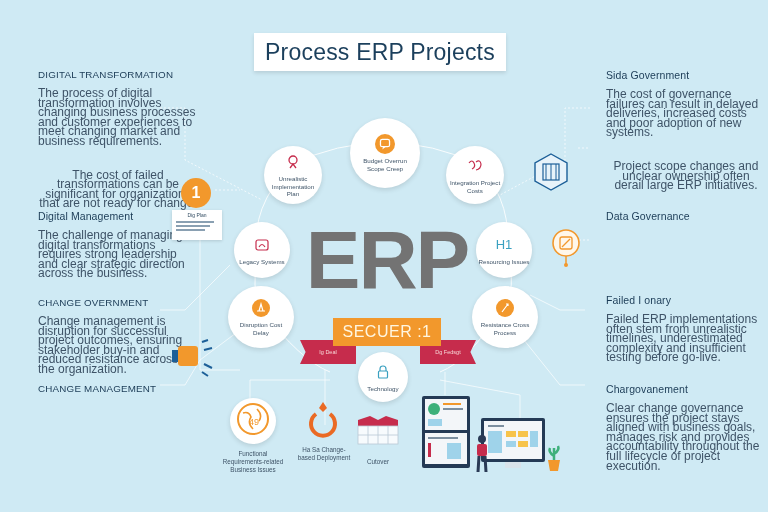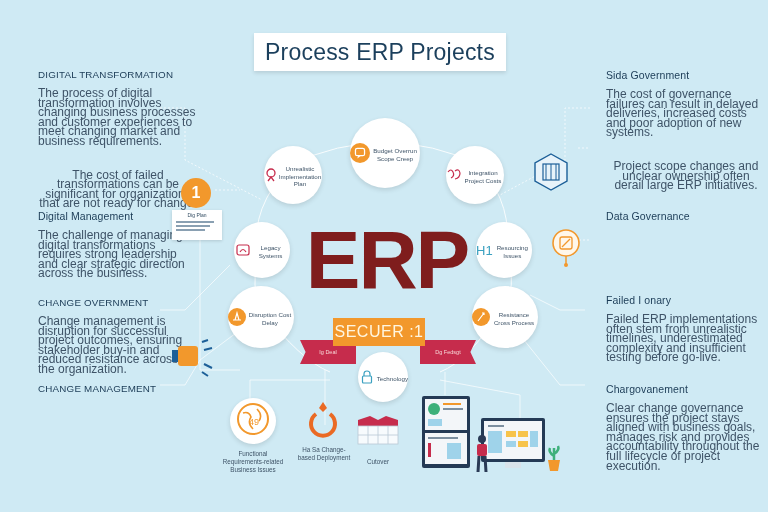--- a/index.html
+++ b/index.html
@@ -22,35 +22,35 @@
 
   .side-block { position: absolute; width: 160px; }
   .side-block .h { font-size: 10.5px; font-weight: 400; color: #1b3b56; margin-bottom: 9px; letter-spacing: 0.1px; }
   .side-block .h.caps { font-size: 9.8px; letter-spacing: 0.2px; }
   .side-block .p { font-size: 12px; line-height: 9.6px; color: #3e5367; }
   .side-block .p2 { margin-top: 24px; text-align: center; }
 
   .node {
     position: absolute; border-radius: 50%; background: #ffffff;
     box-shadow: 0 2px 5px rgba(0,0,0,0.12);
-    display: flex; flex-direction: row; align-items: center; justify-content: center;
+    display: flex; flex-direction: column; align-items: center; justify-content: center;
     text-align: center;
   }
   .node .lbl { font-size: 6.2px; line-height: 7.6px; color: #3e5367; margin-top: 3px; max-width: 56px; }
   .node .ic { width: 20px; height: 20px; display: flex; align-items: center; justify-content: center; }
 
   .erp {
     position: absolute; left: 302px; top: 210px; width: 170px; height: 100px;
-    font-size: 82px; font-weight: 700; color: #7f1d1d; letter-spacing: -2px;
+    font-size: 82px; font-weight: 700; color: #737373; letter-spacing: -2px;
     display: flex; align-items: center; justify-content: center;
     font-family: "Liberation Sans", sans-serif;
   }
 
   .banner {
-    position: absolute; left: 333px; top: 318px; width: 92px; height: 28px;
+    position: absolute; left: 333px; top: 318px; width: 108px; height: 28px;
     background: #f2982c; display: flex; align-items: center; justify-content: center;
     color: #fff6e0; font-size: 16px; letter-spacing: 0.5px;
   }
   .ribbon {
     position: absolute; top: 340px; width: 56px; height: 24px; background: #c62c4c;
     display: flex; align-items: center; justify-content: center;
     color: #f7d7d7; font-size: 5.5px; line-height: 6.5px; text-align: center;
   }
   .ribbon.left { left: 300px; clip-path: polygon(0 0, 100% 0, 100% 100%, 0 100%, 10% 50%); }
   .ribbon.right { left: 420px; clip-path: polygon(0 0, 100% 0, 90% 50%, 100% 100%, 0 100%); }

